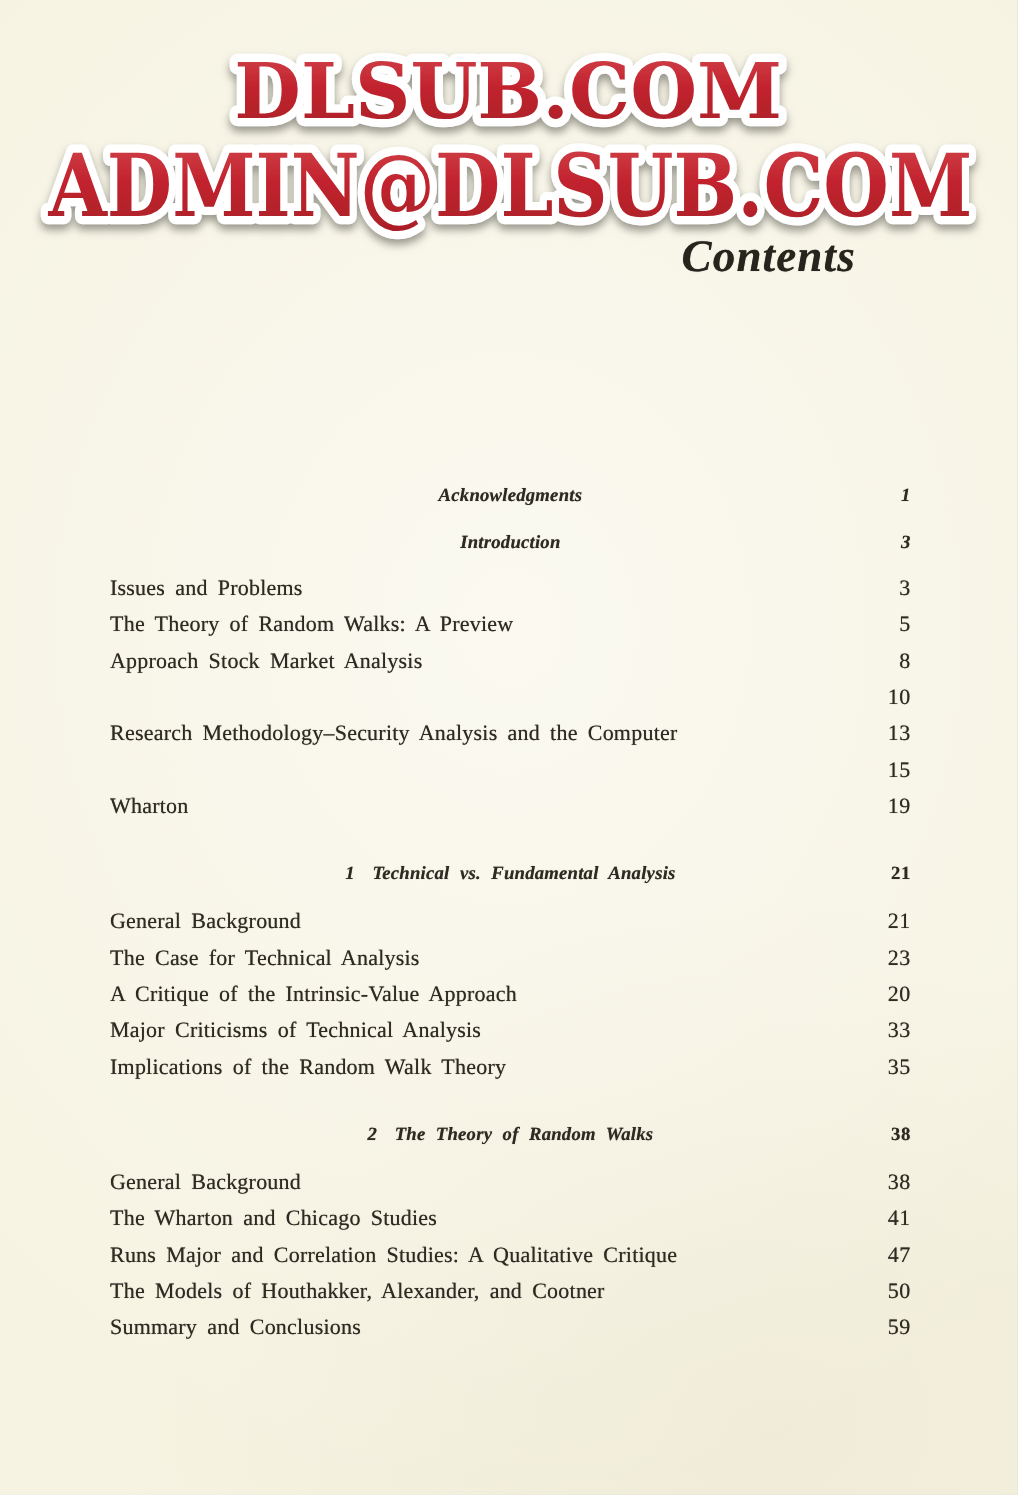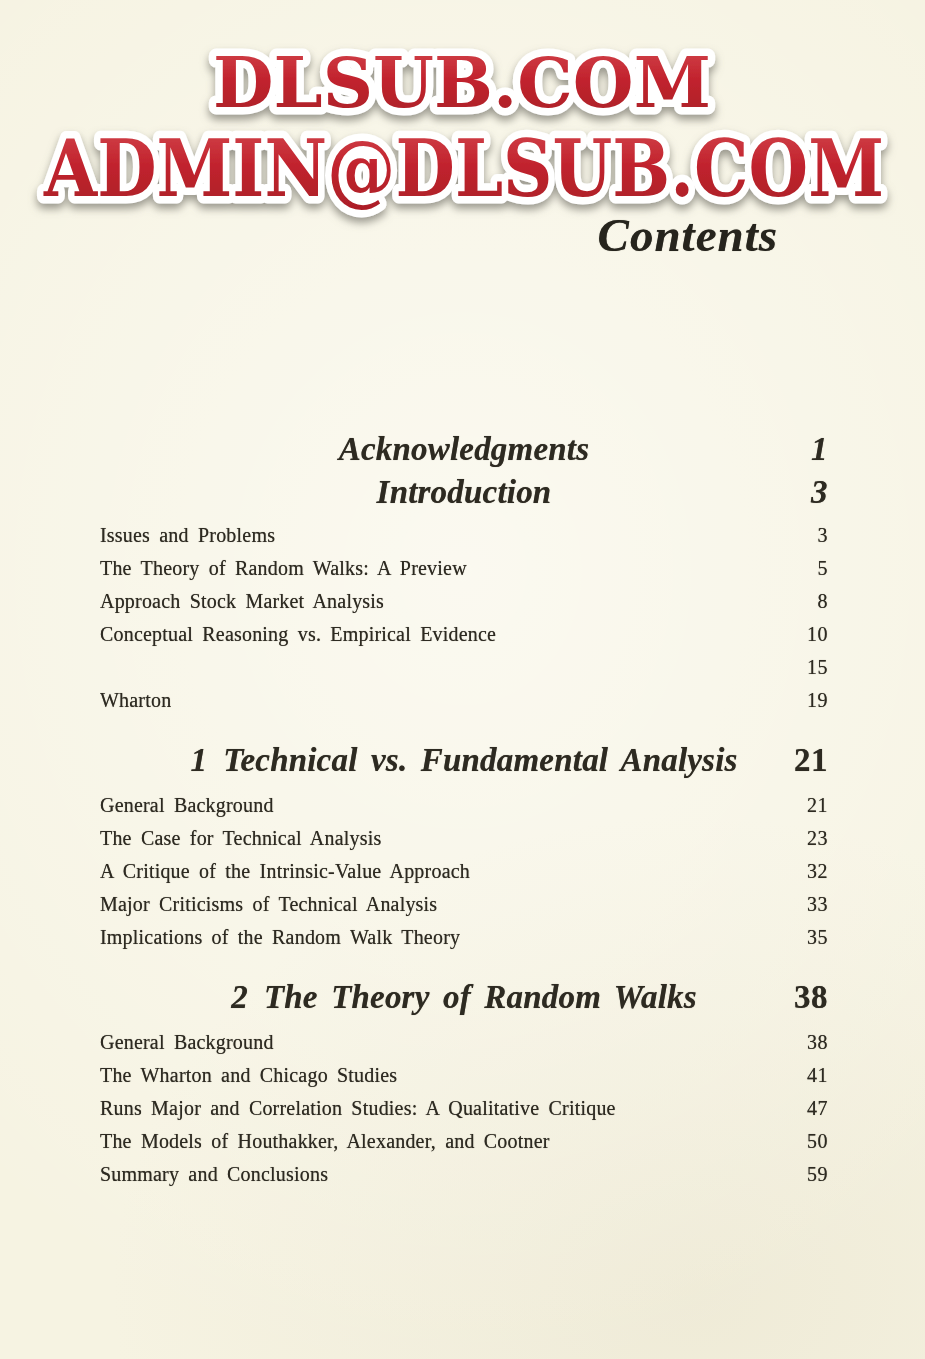--- a/index.html
+++ b/index.html
@@ -35,21 +35,21 @@
 
   
   .contents-title {
     position: absolute;
     top: 208px;
     left: 97px;
     width: 731px;
     padding-right: 50px;
     box-sizing: border-box;
     text-align: right;
-    font-size: 47px;
+    font-size: 41px;
     font-style: italic;
     font-weight: bold;
     letter-spacing: 1px;
     color: #26241d;
     text-shadow: 0 0 0.7px rgba(40,38,28,0.75);
   }
 
   
   .toc {
     position: absolute;
@@ -77,21 +77,21 @@
     letter-spacing: 0.5px;
   }
   .toc-row.entry .label {
     display: inline-block;
     max-width: 675px;
     overflow: hidden;
   }
   .toc-row.section, .toc-row.chapter {
     font-style: italic;
     font-weight: bold;
-    font-size: 33px;
+    font-size: 17px;
   }
   .toc-row.section .label, .toc-row.chapter .label {
     position: absolute;
     left: 0; right: 0;
     text-align: center;
     word-spacing: 5px;
   }
   .toc-row.section { margin-bottom: 10px; }
   .toc-row.chapter { margin-top: 27px; margin-bottom: 12px; }
   .toc-row.chapter .pagenum { font-style: normal; }
@@ -124,30 +124,31 @@
         <span class="label">Acknowledgments</span>
         <span class="pagenum">1</span>
       </div>
       <div class="toc-row section">
         <span class="label">Introduction</span>
         <span class="pagenum">3</span>
       </div>
       <div class="toc-row entry"><span class="label">Issues and Problems</span><span class="pagenum">3</span></div>
       <div class="toc-row entry"><span class="label">The Theory of Random Walks: A Preview</span><span class="pagenum">5</span></div>
       <div class="toc-row entry"><span class="label">Approach Stock Market Analysis</span><span class="pagenum">8</span></div>
-      <div class="toc-row entry"><span class="label">Conceptual Reasoning vs. Empirical Evidence</span><span class="pagenum">10</span></div>
+      <div class="toc-row entry"><span class="pagenum">10</span></div>
+      <div class="toc-row entry"><span class="label">Research Methodology–Security Analysis and the Computer</span><span class="pagenum">13</span></div>
       <div class="toc-row entry"><span class="pagenum">15</span></div>
       <div class="toc-row entry"><span class="label">Wharton</span><span class="pagenum">19</span></div>
       <div class="toc-row chapter">
         <span class="label"><span class="chnum">1</span>Technical vs. Fundamental Analysis</span>
         <span class="pagenum">21</span>
       </div>
       <div class="toc-row entry"><span class="label">General Background</span><span class="pagenum">21</span></div>
       <div class="toc-row entry"><span class="label">The Case for Technical Analysis</span><span class="pagenum">23</span></div>
-      <div class="toc-row entry"><span class="label">A Critique of the Intrinsic-Value Approach</span><span class="pagenum">32</span></div>
+      <div class="toc-row entry"><span class="label">A Critique of the Intrinsic-Value Approach</span><span class="pagenum">20</span></div>
       <div class="toc-row entry"><span class="label">Major Criticisms of Technical Analysis</span><span class="pagenum">33</span></div>
       <div class="toc-row entry"><span class="label">Implications of the Random Walk Theory</span><span class="pagenum">35</span></div>
       <div class="toc-row chapter">
         <span class="label"><span class="chnum">2</span>The Theory of Random Walks</span>
         <span class="pagenum">38</span>
       </div>
       <div class="toc-row entry"><span class="label">General Background</span><span class="pagenum">38</span></div>
       <div class="toc-row entry"><span class="label">The Wharton and Chicago Studies</span><span class="pagenum">41</span></div>
       <div class="toc-row entry"><span class="label">Runs Major and Correlation Studies: A Qualitative Critique</span><span class="pagenum">47</span></div>
       <div class="toc-row entry"><span class="label">The Models of Houthakker, Alexander, and Cootner</span><span class="pagenum">50</span></div>

